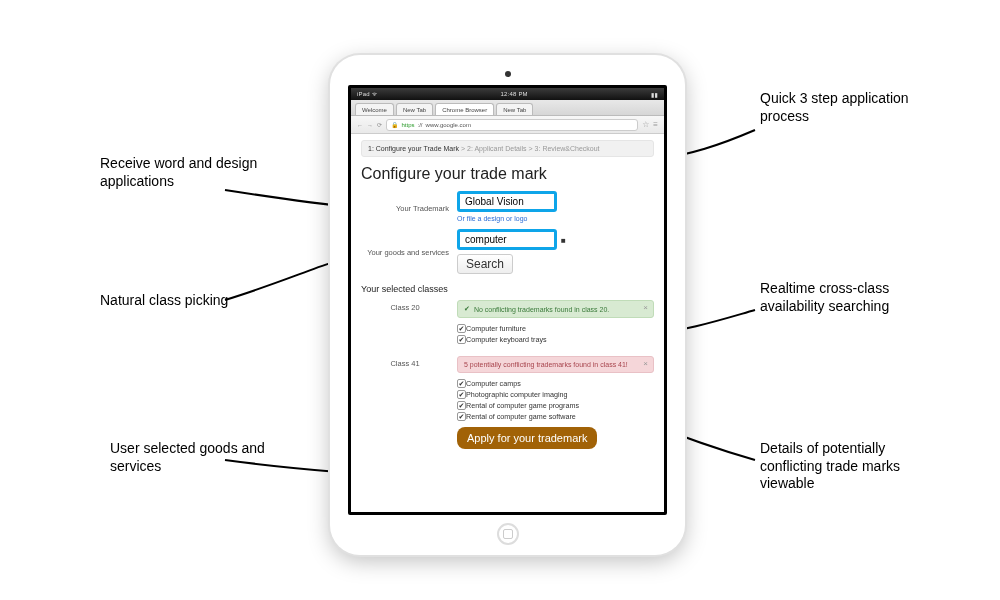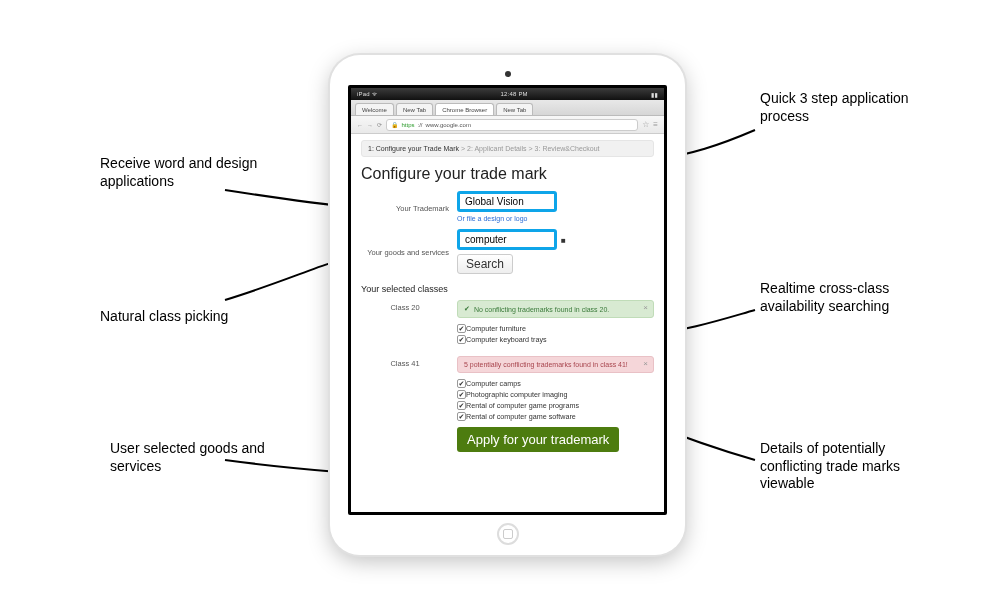--- a/index.html
+++ b/index.html
@@ -103,22 +103,22 @@
   .alert.ok { background:#d8ead2; color:#3a7a3a; border:1px solid #c0dcb8; }
   .alert.warn { background:#f5d6d9; color:#a8454e; border:1px solid #e9c1c6; }
   .check-icon { color:#3a7a3a; }
   .chk-list { margin-top:6px; }
   .chk-item { display:flex; align-items:center; gap:0; font-size:7.2px; color:#333; margin:2px 0;}
   .chkbox {
     width:9px; height:9px; border:1px solid #999; border-radius:2px; display:inline-flex;
     align-items:center; justify-content:center; font-size:7px; color:#333; background:#fff;
   }
   .btn-primary {
-    background:#4d7c0f; color:#fff; border:none; border-radius:3px;
-    padding:5px 10px; font-size:13px; margin-top:4px; display:inline-block;
+    background:#a16207; color:#fff; border:none; border-radius:8px;
+    padding:5px 10px; font-size:11px; margin-top:4px; display:inline-block;
   }
 
   
   .annot {
     position:absolute; font-family: "Comic Sans MS", "Segoe Script", cursive, sans-serif;
     font-size:14px; color:#000; line-height:1.25; max-width:180px;
   }
   svg.arrows { position:absolute; inset:0; width:1000px; height:600px; pointer-events:none; }
   svg.arrows path { stroke:#000; stroke-width:2; fill:none; }
 </style>
@@ -135,21 +135,21 @@
   <path d="M225,190 C290,200 330,205 358,208" marker-end="url(#ah)"></path>
   <path d="M225,300 C290,280 330,260 358,256" marker-end="url(#ah)"></path>
   <path d="M225,460 C300,470 370,475 435,478" marker-end="url(#ah)"></path>
 
   <path d="M755,130 C720,145 690,155 653,160" marker-end="url(#ah)"></path>
   <path d="M755,310 C720,320 690,330 640,336" marker-end="url(#ah)"></path>
   <path d="M755,460 C720,450 690,440 640,420" marker-end="url(#ah)"></path>
 </svg>
 
 <div class="annot" style="left:100px; top:155px;"><span>Receive word and design applications</span></div>
-<div class="annot" style="left:100px; top:292px;margin-top:16px;"><span>Natural class picking</span></div>
+<div class="annot" style="left:100px; top:292px;"><span>Natural class picking</span></div>
 <div class="annot" style="left:110px; top:440px;"><span>User selected goods and services</span></div>
 <div class="annot" style="left:760px; top:90px;"><span>Quick 3 step application process</span></div>
 <div class="annot" style="left:760px; top:280px;"><span>Realtime cross-class availability searching</span></div>
 <div class="annot" style="left:760px; top:440px;"><span>Details of potentially conflicting trade marks viewable</span></div>
 
 <div class="ipad">
   <div class="camera"></div>
   <div class="bezel">
     <div class="screen">
 

